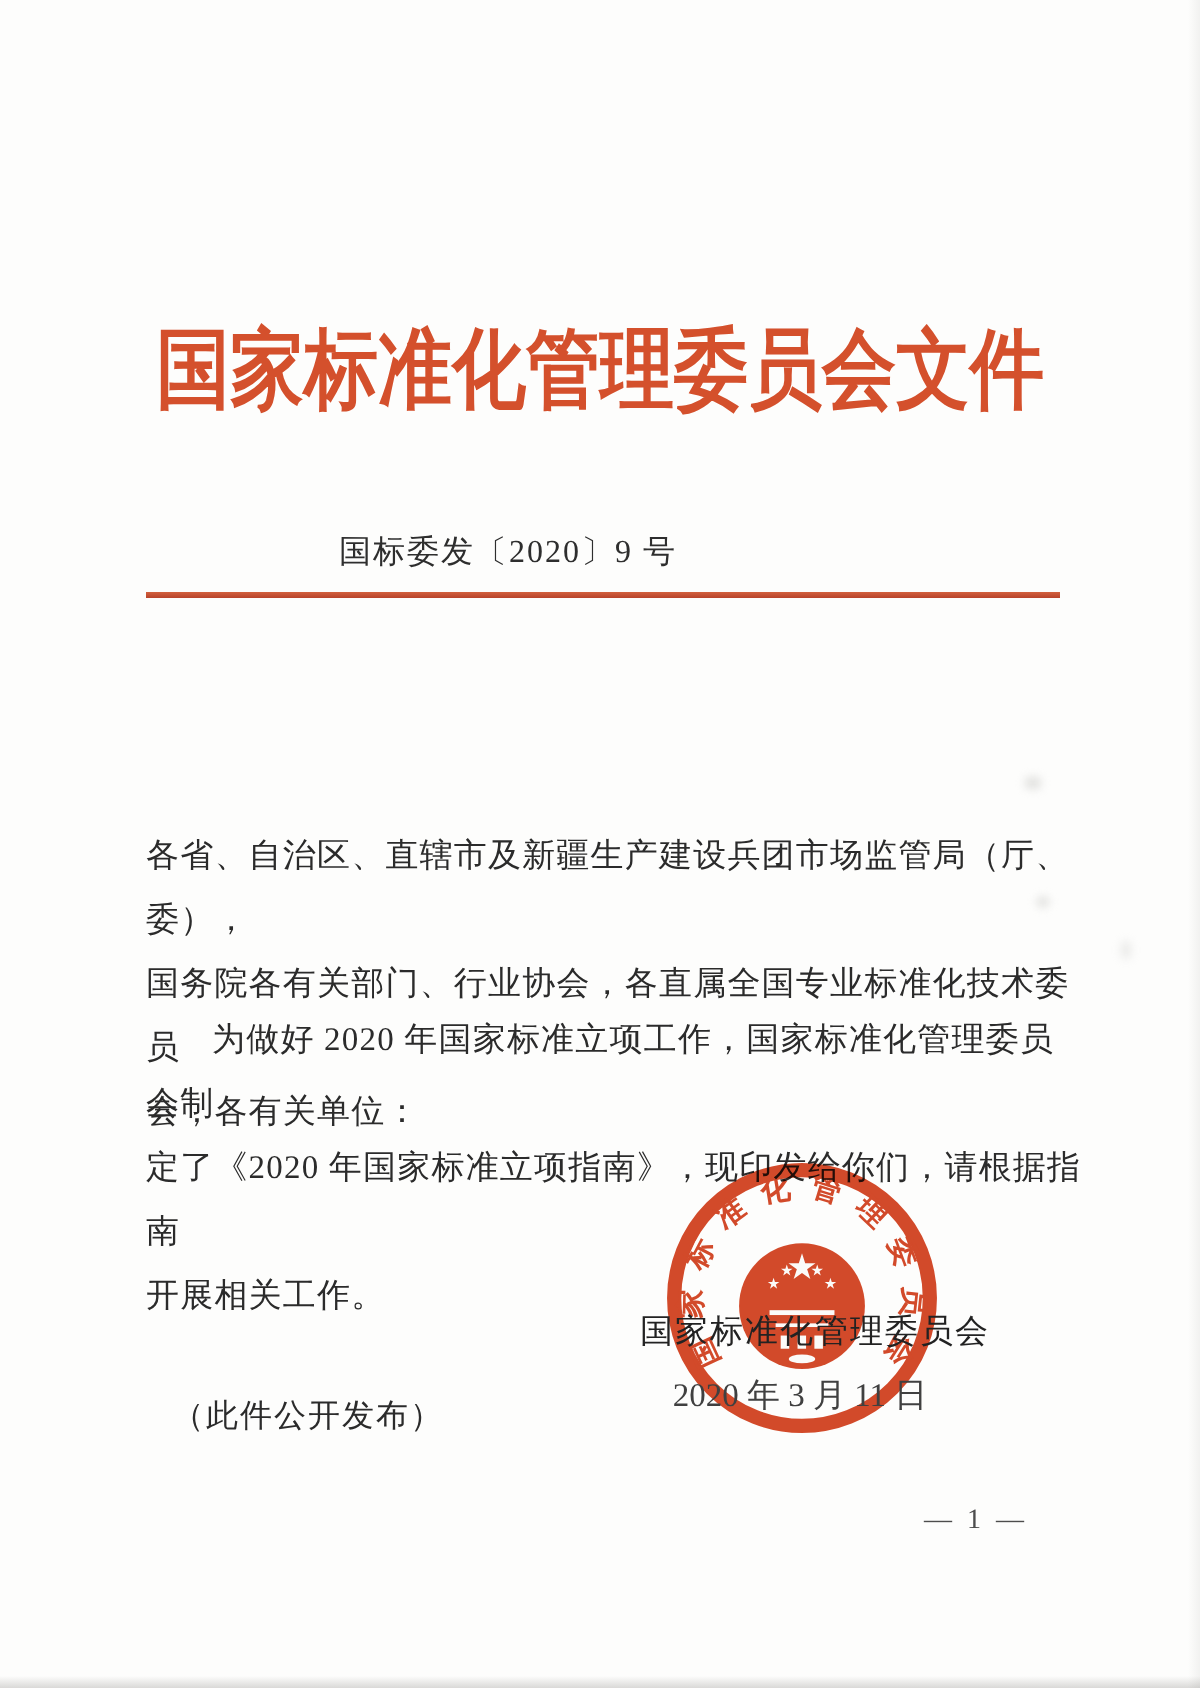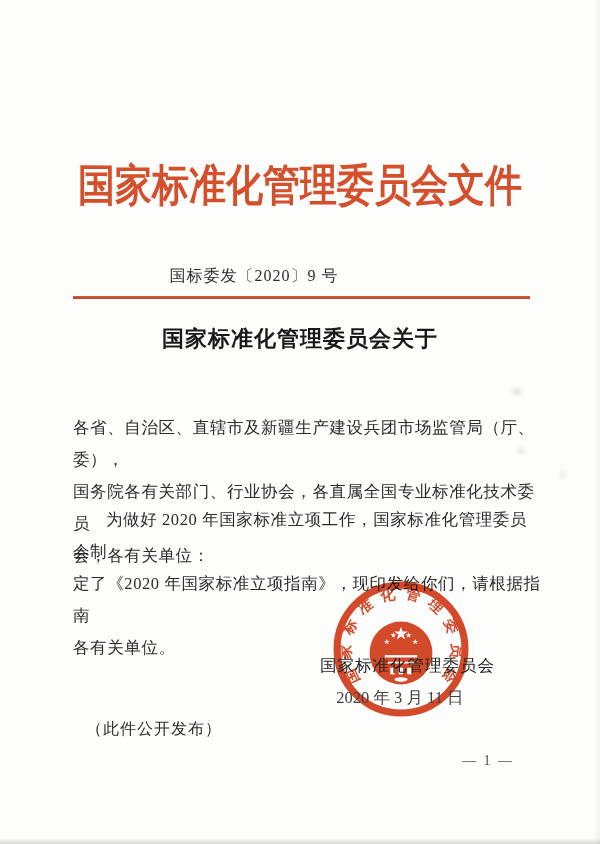--- a/index.html
+++ b/index.html
@@ -76,21 +76,21 @@
     white-space:nowrap;
   }
   .sig-date{
     position:absolute;top:687px;left:330px;width:140px;
     text-align:center;
     font-size:16.5px;color:#404040;
     white-space:nowrap;
   }
   
   .publish-note{
-    position:absolute;top:719px;left:86px;
+    position:absolute;top:698px;left:86px;
     font-size:16px;color:#2b2b2b;
     letter-spacing:1px;
   }
   .page-number{
     position:absolute;top:753px;right:86px;
     font-size:14px;color:#4d4d4d;
     letter-spacing:2px;
   }
   
   .speck{
@@ -114,33 +114,32 @@
 
 <div class="page">
 
   <div class="org-title">国家标准化管理委员会文件</div>
 
   <div class="doc-number">国标委发〔2020〕9 号</div>
 
   <div class="red-rule"></div>
 
   <div class="doc-title">
-    <div>国家标准化管理委员会关于</div>
   </div>
 
   <div class="recipients">
     <div>各省、自治区、直辖市及新疆生产建设兵团市场监管局（厅、委），</div>
     <div>国务院各有关部门、行业协会，各直属全国专业标准化技术委员</div>
     <div>会，各有关单位：</div>
   </div>
 
   <div class="body-par">
     <div class="indent">为做好 2020 年国家标准立项工作，国家标准化管理委员会制</div>
     <div>定了《2020 年国家标准立项指南》，现印发给你们，请根据指南</div>
-    <div>各有关单位。</div>
+    <div>开展相关工作。</div>
   </div>
 
   <svg class="seal-svg" viewBox="0 0 136 136" aria-hidden="true">
     <defs>
       <path id="star" d="M0,-1 L0.2245,-0.309 L0.951,-0.309 L0.363,0.118 L0.588,0.809 L0,0.382 L-0.588,0.809 L-0.363,0.118 L-0.951,-0.309 L-0.2245,-0.309 Z"></path>
       <path id="arcPath" d="M 32.6 103.4 A 50 50 0 1 1 103.4 103.4" fill="none"></path>
     </defs>
 
     <circle cx="68" cy="68" r="63" fill="none" stroke="#d2401e" stroke-width="7"></circle>
 

